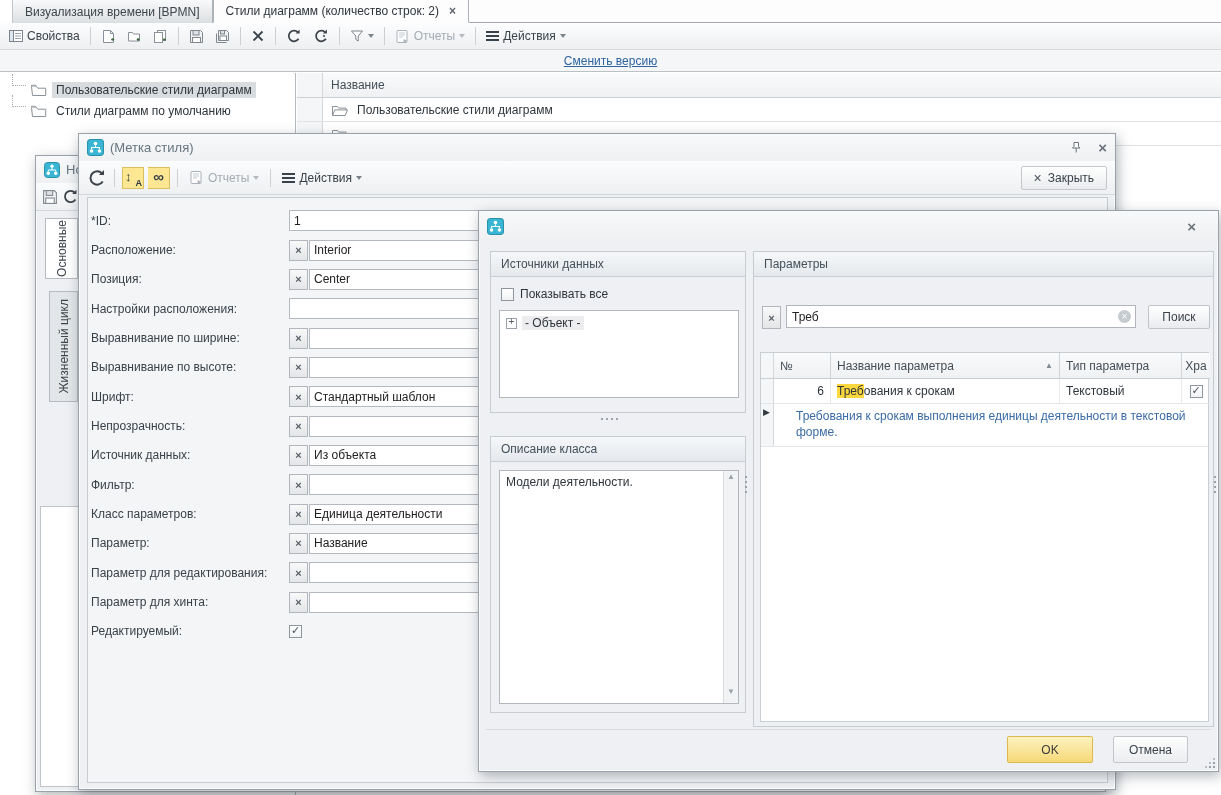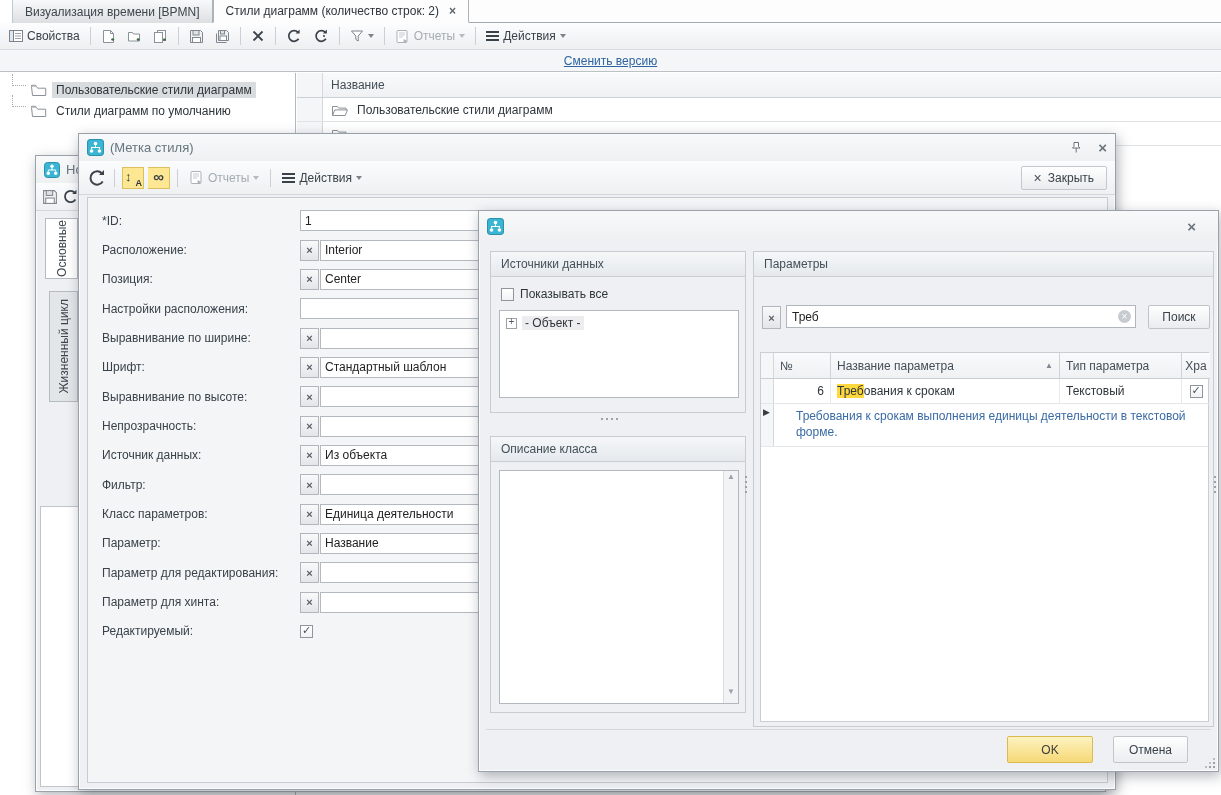--- a/index.html
+++ b/index.html
@@ -367,21 +367,21 @@
           </span>
         <span>Действия</span>
         <span class="caret"></span>
       </div>
       <div class="closebtn">
         <span class="x"></span>
         <span>Закрыть</span>
       </div>
     </div>
     <div class="innerpanel">
-      <div style="position:absolute;left:14px;top:8px;">
+      <div style="position:absolute;left:3px;top:8px;">
         <div class="frow">
           <label>*ID:</label>
           <input class="fin wide" value="1" style="">
         </div>
         <div class="frow">
           <label>Расположение:</label>
           <span class="clrbtn"></span>
           <input class="fin" value="Interior" style="">
         </div>
         <div class="frow">
@@ -392,28 +392,28 @@
         <div class="frow">
           <label>Настройки расположения:</label>
           <input class="fin wide" value="" style="">
         </div>
         <div class="frow">
           <label>Выравнивание по ширине:</label>
           <span class="clrbtn"></span>
           <input class="fin" value="" style="">
         </div>
         <div class="frow">
+          <label>Выравнивание по высоте:</label>
+          <span class="clrbtn"></span>
+          <input class="fin" value="" style="">
+        </div>
+        <div class="frow">
           <label>Шрифт:</label>
           <span class="clrbtn"></span>
           <input class="fin" value="Стандартный шаблон" style="">
-        </div>
-        <div class="frow">
-          <label>Выравнивание по высоте:</label>
-          <span class="clrbtn"></span>
-          <input class="fin" value="" style="">
         </div>
         <div class="frow">
           <label>Непрозрачность:</label>
           <span class="clrbtn"></span>
           <input class="fin" value="" style="">
         </div>
         <div class="frow">
           <label>Источник данных:</label>
           <span class="clrbtn"></span>
           <input class="fin" value="Из объекта" style="">
@@ -490,20 +490,21 @@
         <i></i>
         <i></i>
         <i></i>
         <i></i>
       </div>
     <div class="group" style="left:11px;top:225px;width:256px;height:277px;">
       <div class="ghead">
         <span>Описание класса</span>
       </div>
       <div class="whitebox" style="left:8px;top:33px;width:240px;height:234px;">
+        <div style="padding:4px 20px 4px 6px;">Модели деятельности.</div>
         <div class="sbar">
           <span class="sup"></span>
           <span class="sdn"></span>
         </div>
       </div>
     </div>
 
     <div class="dots-v" style="left:266px;top:265px;">
         <i></i>
         <i></i>

